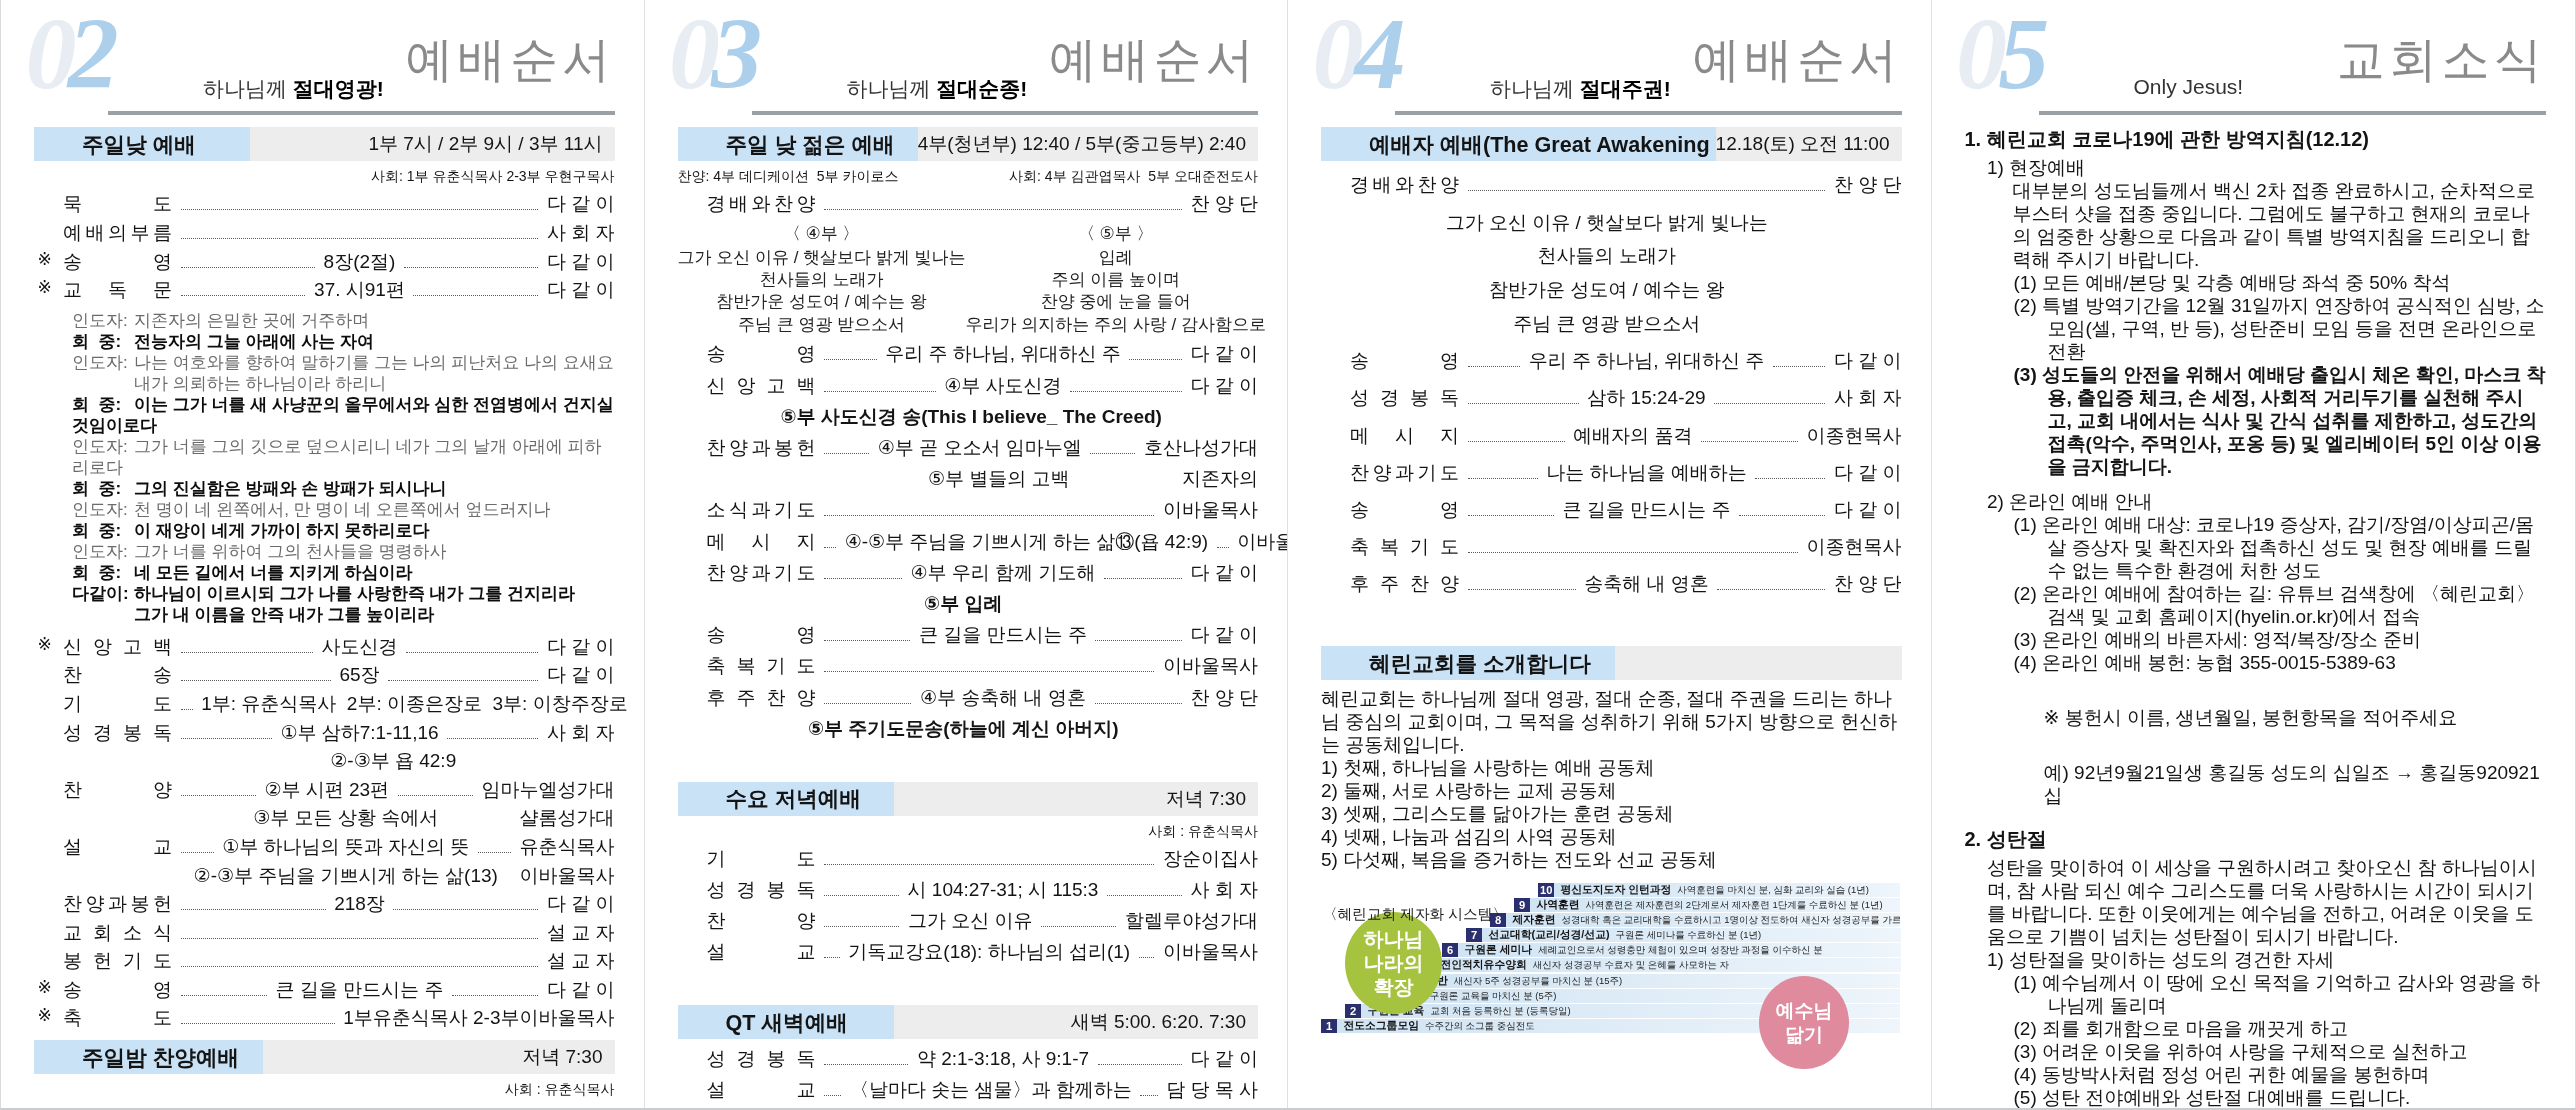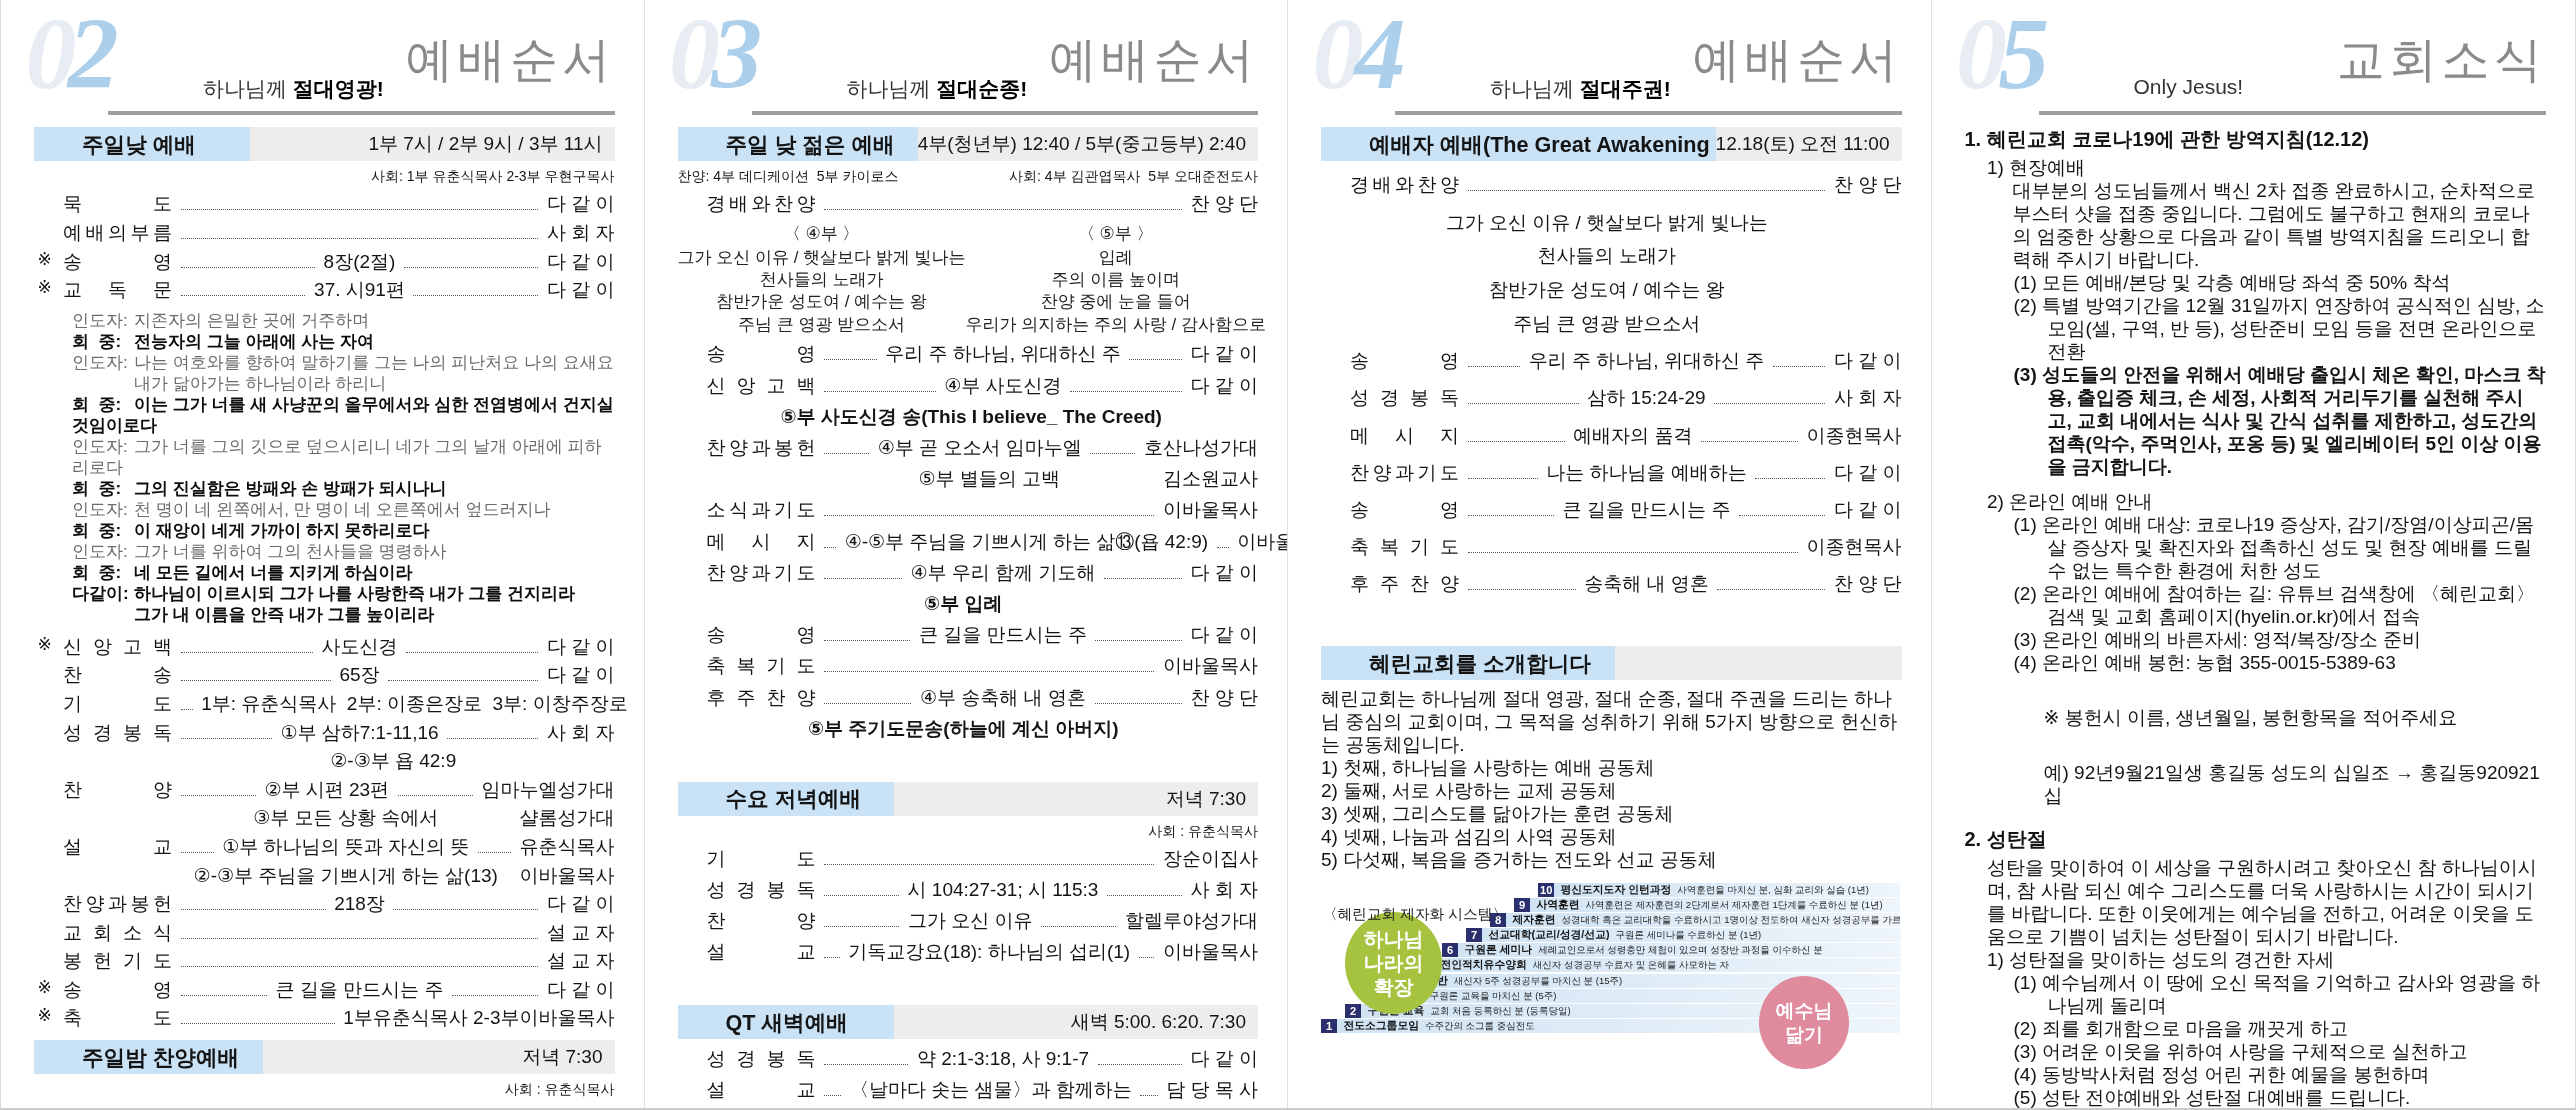--- a/index.html
+++ b/index.html
@@ -133,21 +133,21 @@
           <span class="lb"><span>교</span><span>독</span><span>문</span></span>
           <span class="dots"></span>
           <span class="ct">37. 시91편</span>
           <span class="dots"></span>
           <span class="rt">다 같 이</span>
         </div>
         <div class="reading">
           <div class="rl"><span class="pre">인도자:</span><span>지존자의 은밀한 곳에 거주하며</span></div>
           <div class="rl bold"><span class="pre">회  중:</span><span>전능자의 그늘 아래에 사는 자여</span></div>
           <div class="rl"><span class="pre">인도자:</span><span>나는 여호와를 향하여 말하기를 그는 나의 피난처요 나의 요새요</span></div>
-          <div class="rl noPre"><span>내가 닮아가는 하나님이라 하리니</span></div>
+          <div class="rl noPre"><span>내가 의뢰하는 하나님이라 하리니</span></div>
           <div class="rl bold"><span class="pre">회  중:</span><span>이는 그가 너를 새 사냥꾼의 올무에서와 심한 전염병에서 건지실 것임이로다</span></div>
           <div class="rl"><span class="pre">인도자:</span><span>그가 너를 그의 깃으로 덮으시리니 네가 그의 날개 아래에 피하리로다</span></div>
           <div class="rl bold"><span class="pre">회  중:</span><span>그의 진실함은 방패와 손 방패가 되시나니</span></div>
           <div class="rl"><span class="pre">인도자:</span><span>천 명이 네 왼쪽에서, 만 명이 네 오른쪽에서 엎드러지나</span></div>
           <div class="rl bold"><span class="pre">회  중:</span><span>이 재앙이 네게 가까이 하지 못하리로다</span></div>
           <div class="rl"><span class="pre">인도자:</span><span>그가 너를 위하여 그의 천사들을 명령하사</span></div>
           <div class="rl bold"><span class="pre">회  중:</span><span>네 모든 길에서 너를 지키게 하심이라</span></div>
           <div class="rl bold"><span class="pre">다같이:</span><span>하나님이 이르시되 그가 나를 사랑한즉 내가 그를 건지리라</span></div>
           <div class="rl bold noPre"><span>그가 내 이름을 안즉 내가 그를 높이리라</span></div>
         </div>
@@ -286,21 +286,21 @@
         <div class="row">
           <span class="lb"><span>찬</span><span>양</span><span>과</span><span>봉</span><span>헌</span></span>
           <span class="dots"></span>
           <span class="ct">④부 곧 오소서 임마누엘</span>
           <span class="dots"></span>
           <span class="rt">호산나성가대</span>
         </div>
         <div class="row cont">
           <span class="lb"></span>
           <span class="ctc">⑤부 별들의 고백</span>
-          <span class="rt">김소원교사</span>
+          <span class="rt">지존자의</span>
         </div>
         <div class="row">
           <span class="lb"><span>소</span><span>식</span><span>과</span><span>기</span><span>도</span></span>
           <span class="dots"></span>
           <span class="rt">이바울목사</span>
         </div>
         <div class="row">
           <span class="lb"><span>메</span><span>시</span><span>지</span></span>
           <span class="dots"></span>
           <span class="ct">④-⑤부 주님을 기쁘시게 하는 삶⑬(욥 42:9)</span>

